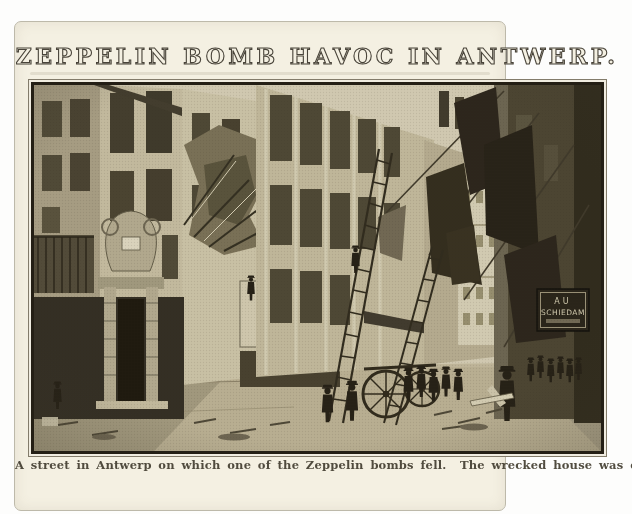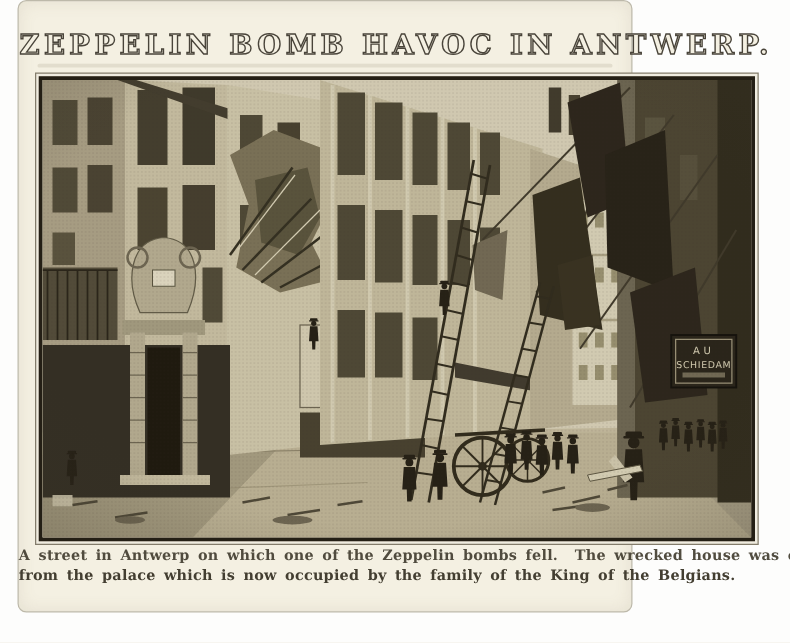--- a/index.html
+++ b/index.html
@@ -3,21 +3,21 @@
 <meta charset="utf-8">
 <style>
   * { margin: 0; padding: 0; box-sizing: border-box; }
   html, body { width: 632px; height: 514px; background: #ffffff; overflow: hidden; }
   .scan {
     position: relative; width: 632px; height: 514px;
     background: #fdfdfc;
     font-family: "DejaVu Serif", serif;
   }
   .page {
-    position: absolute; left: 14px; top: 0; width: 492px; height: 490px;
+    position: absolute; left: 14px; top: 21px; width: 492px; height: 490px;
     background: #f4f0e2;
     border: 1px solid #bdb9aa;
     border-radius: 7px;
     box-shadow: inset 0 0 14px rgba(120,110,85,0.12);
   }
   .masthead {
     position: absolute; left: 0; top: 14px; width: 100%; height: 44px;
     text-align: center;
   }
   .masthead svg { display: block; margin: 0 auto; }
@@ -354,17 +354,16 @@
         <g>
           <rect x="0" y="0" width="567" height="366" fill="#8d8468" opacity="0.07"></rect>
           <rect x="0" y="0" width="567" height="366" fill="url(#ht)"></rect>
           <rect x="0" y="0" width="567" height="366" fill="url(#vig)"></rect>
         </g>
       </svg>
     </div>
 
     <div class="caption">
       <span class="cap-line first">A street in Antwerp on which one of the Zeppelin bombs fell.  The wrecked house was only about 100 yards</span>
-      <span class="cap-line">from the palace which is now occupied by the family of the King of the Belgians.</span>
     </div>
 
   </div>
 </div>
 
 </body></html>

